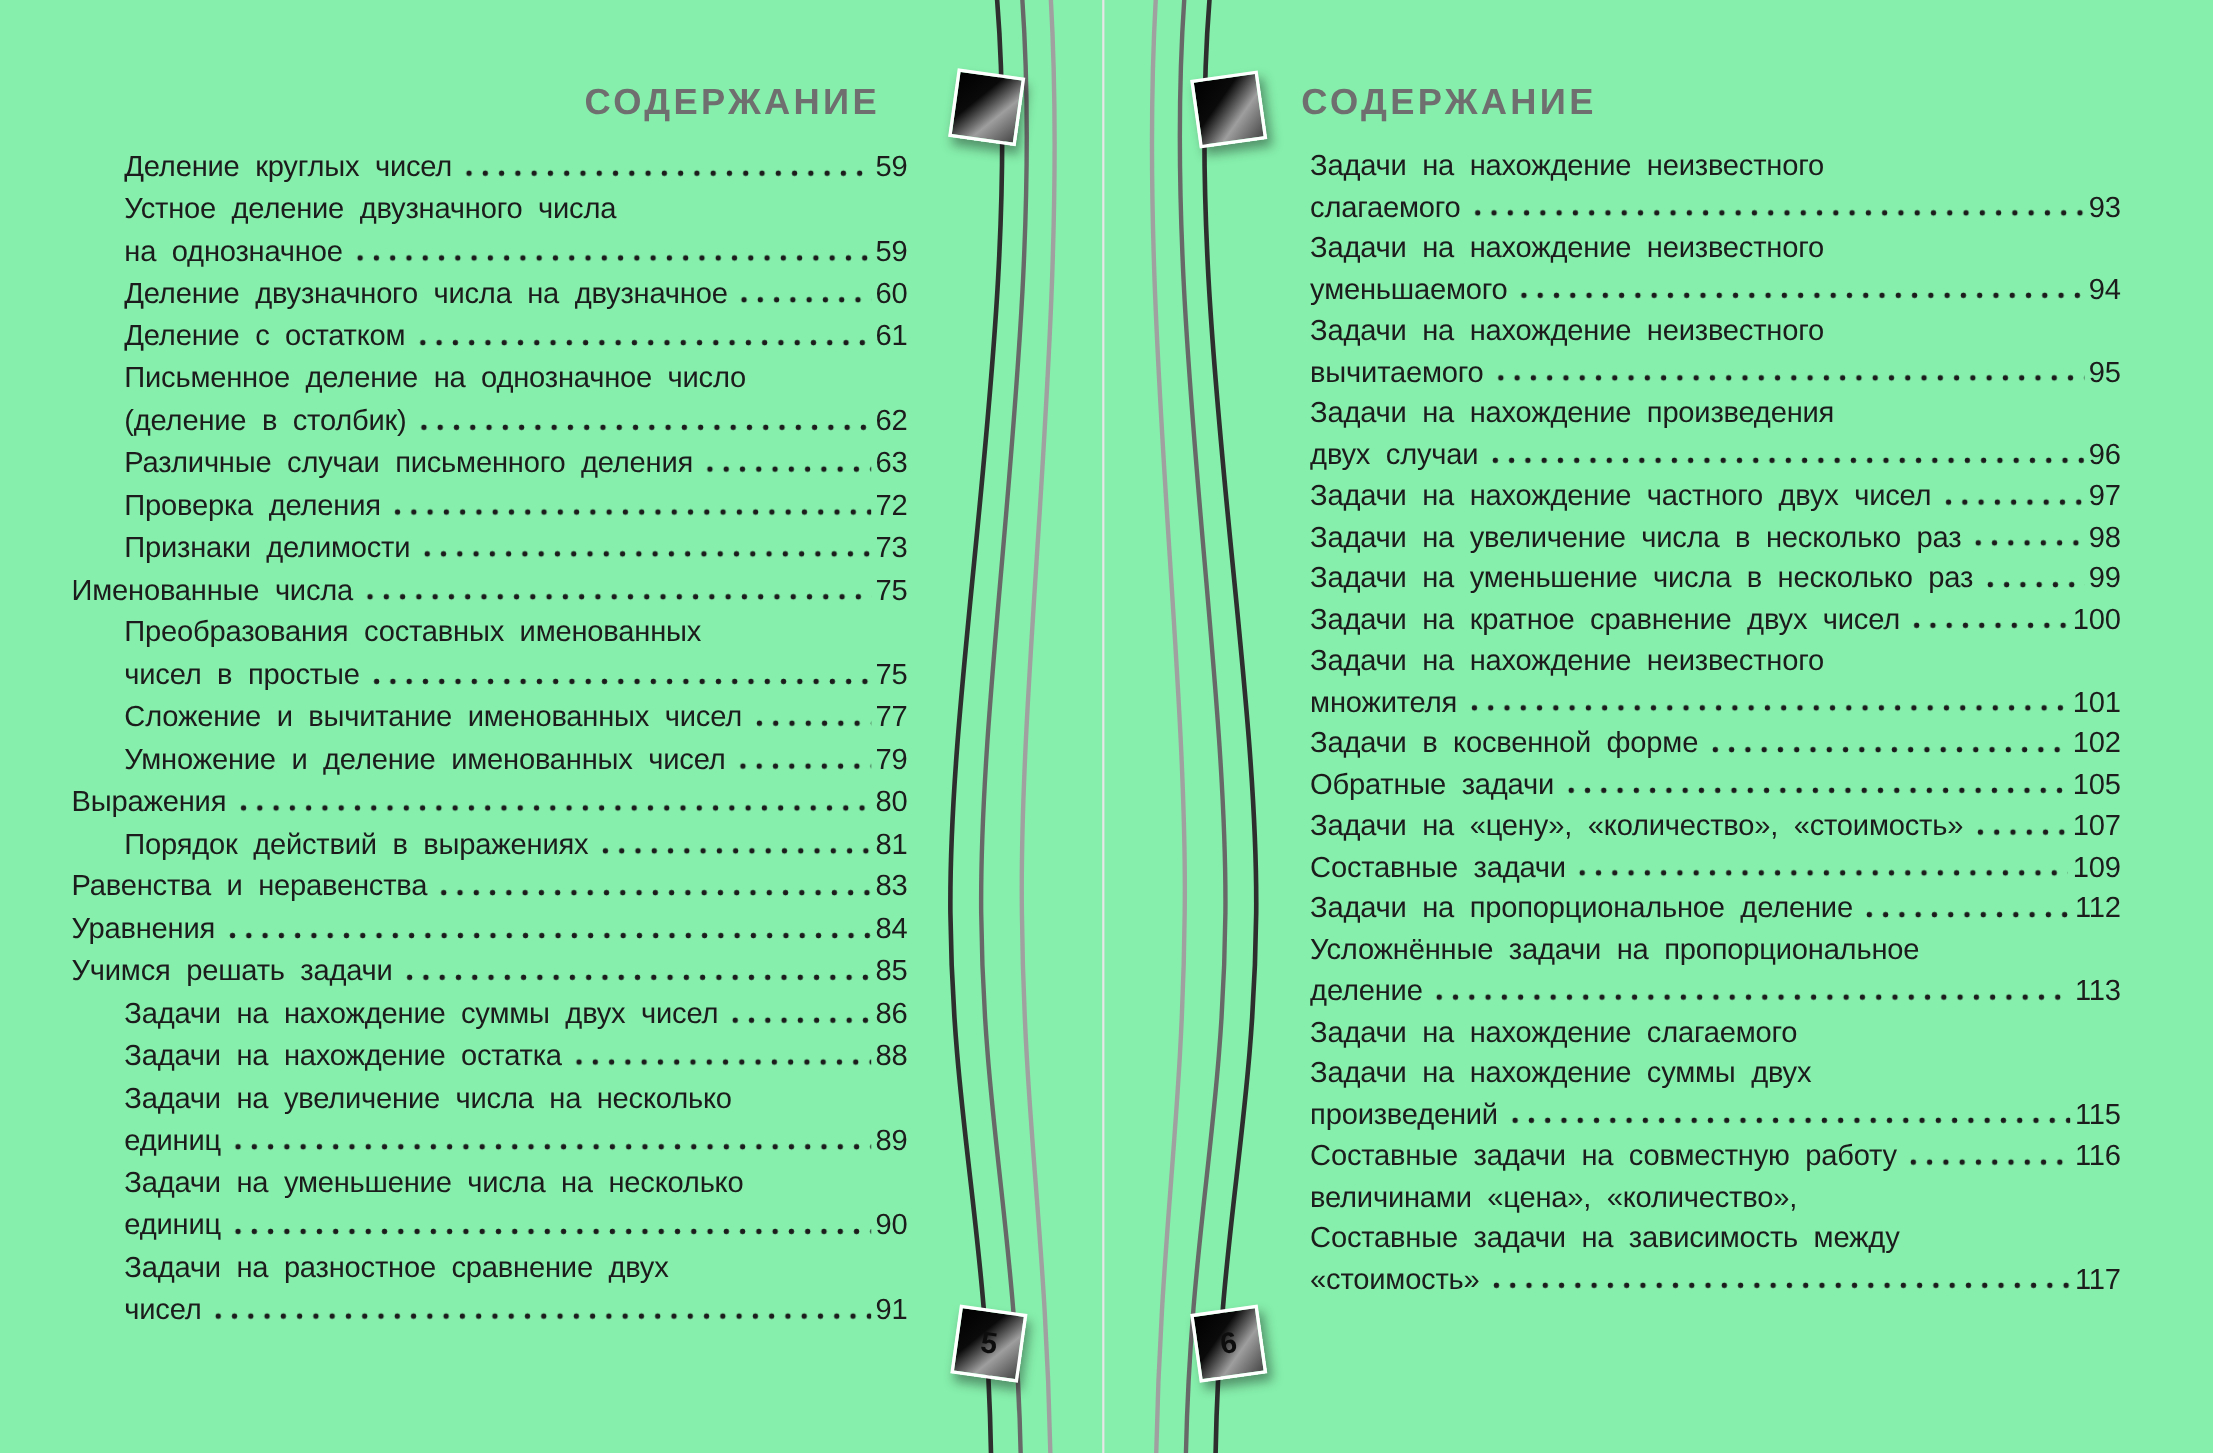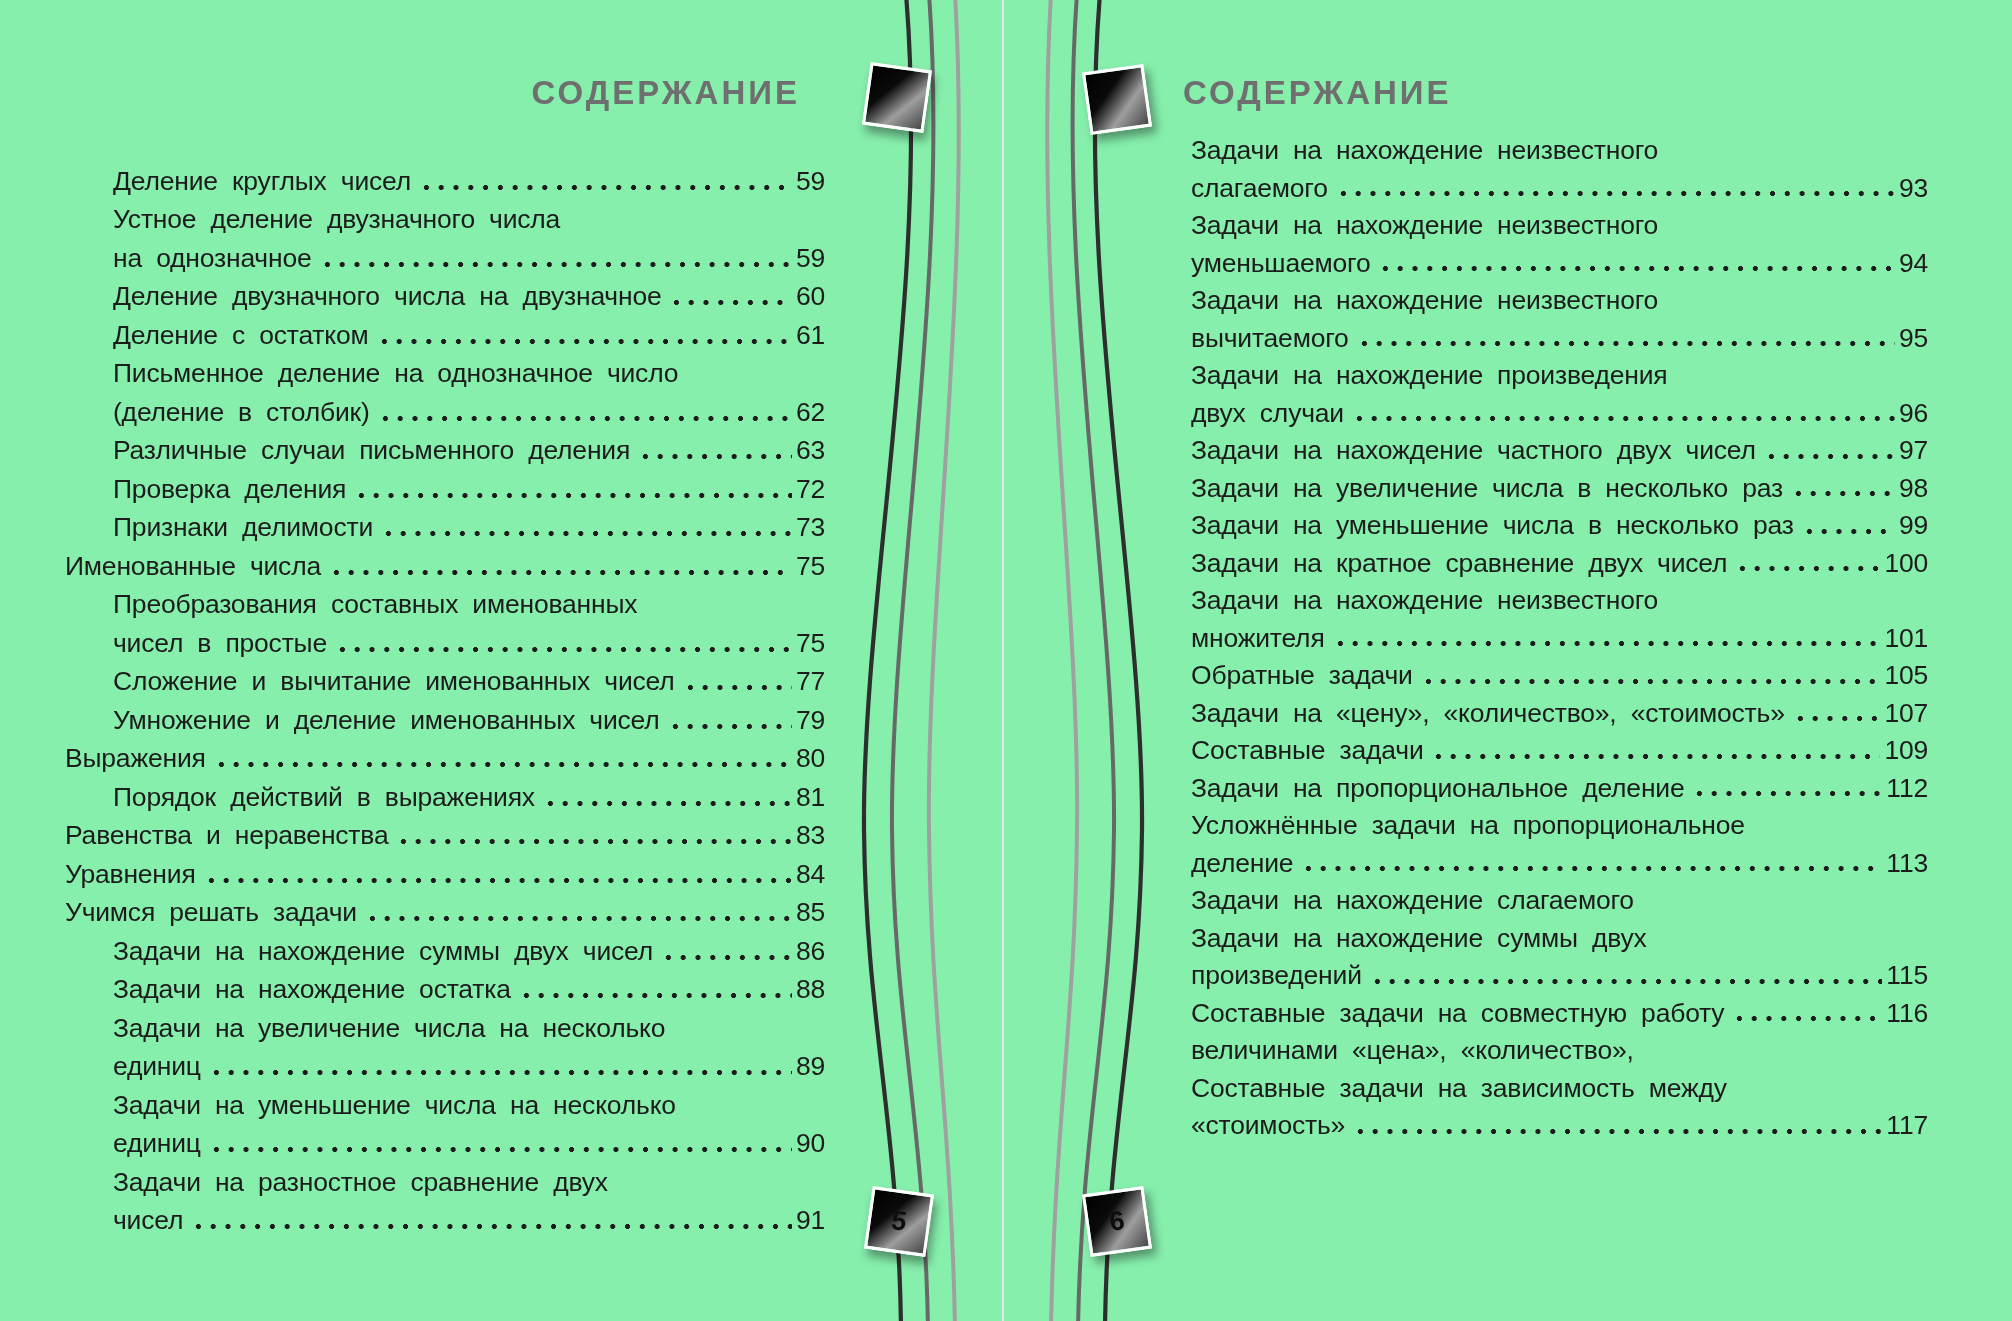--- a/index.html
+++ b/index.html
@@ -18,21 +18,21 @@
     font-size:33px;
     font-weight:bold;
     letter-spacing:3px;
     color:#6f6f6f;
   }
   #left-title{left:65px;width:735px;text-align:right;}
   #right-title{left:1183px;width:760px;text-align:left;}
 
   
   .toc-block{position:absolute;top:132px;}
-  #left-block{left:65px;width:760px;margin-top:30px;}
+  #left-block{left:65px;width:760px;}
   #right-block{left:1191px;width:737px;}
   #left-block .toc-line{height:38.5px;}
   #right-block .toc-line{height:37.5px;}
 
   .toc-line{
     display:flex;
     align-items:center;
     font-size:26.5px;
     letter-spacing:-0.2px;
     word-spacing:7px;
@@ -296,20 +296,25 @@
       <div class="toc-line no-page">
       <span class="entry-text">Задачи на нахождение неизвестного</span>
 
     </div>
       <div class="toc-line">
       <span class="entry-text">множителя</span>
       <span class="leader"></span>
       <span class="pagenum">101</span>
     </div>
       <div class="toc-line">
+      <span class="entry-text">Задачи в косвенной форме</span>
+      <span class="leader"></span>
+      <span class="pagenum">102</span>
+    </div>
+      <div class="toc-line">
       <span class="entry-text">Обратные задачи</span>
       <span class="leader"></span>
       <span class="pagenum">105</span>
     </div>
       <div class="toc-line">
       <span class="entry-text">Задачи на «цену», «количество», «стоимость»</span>
       <span class="leader"></span>
       <span class="pagenum">107</span>
     </div>
       <div class="toc-line">

